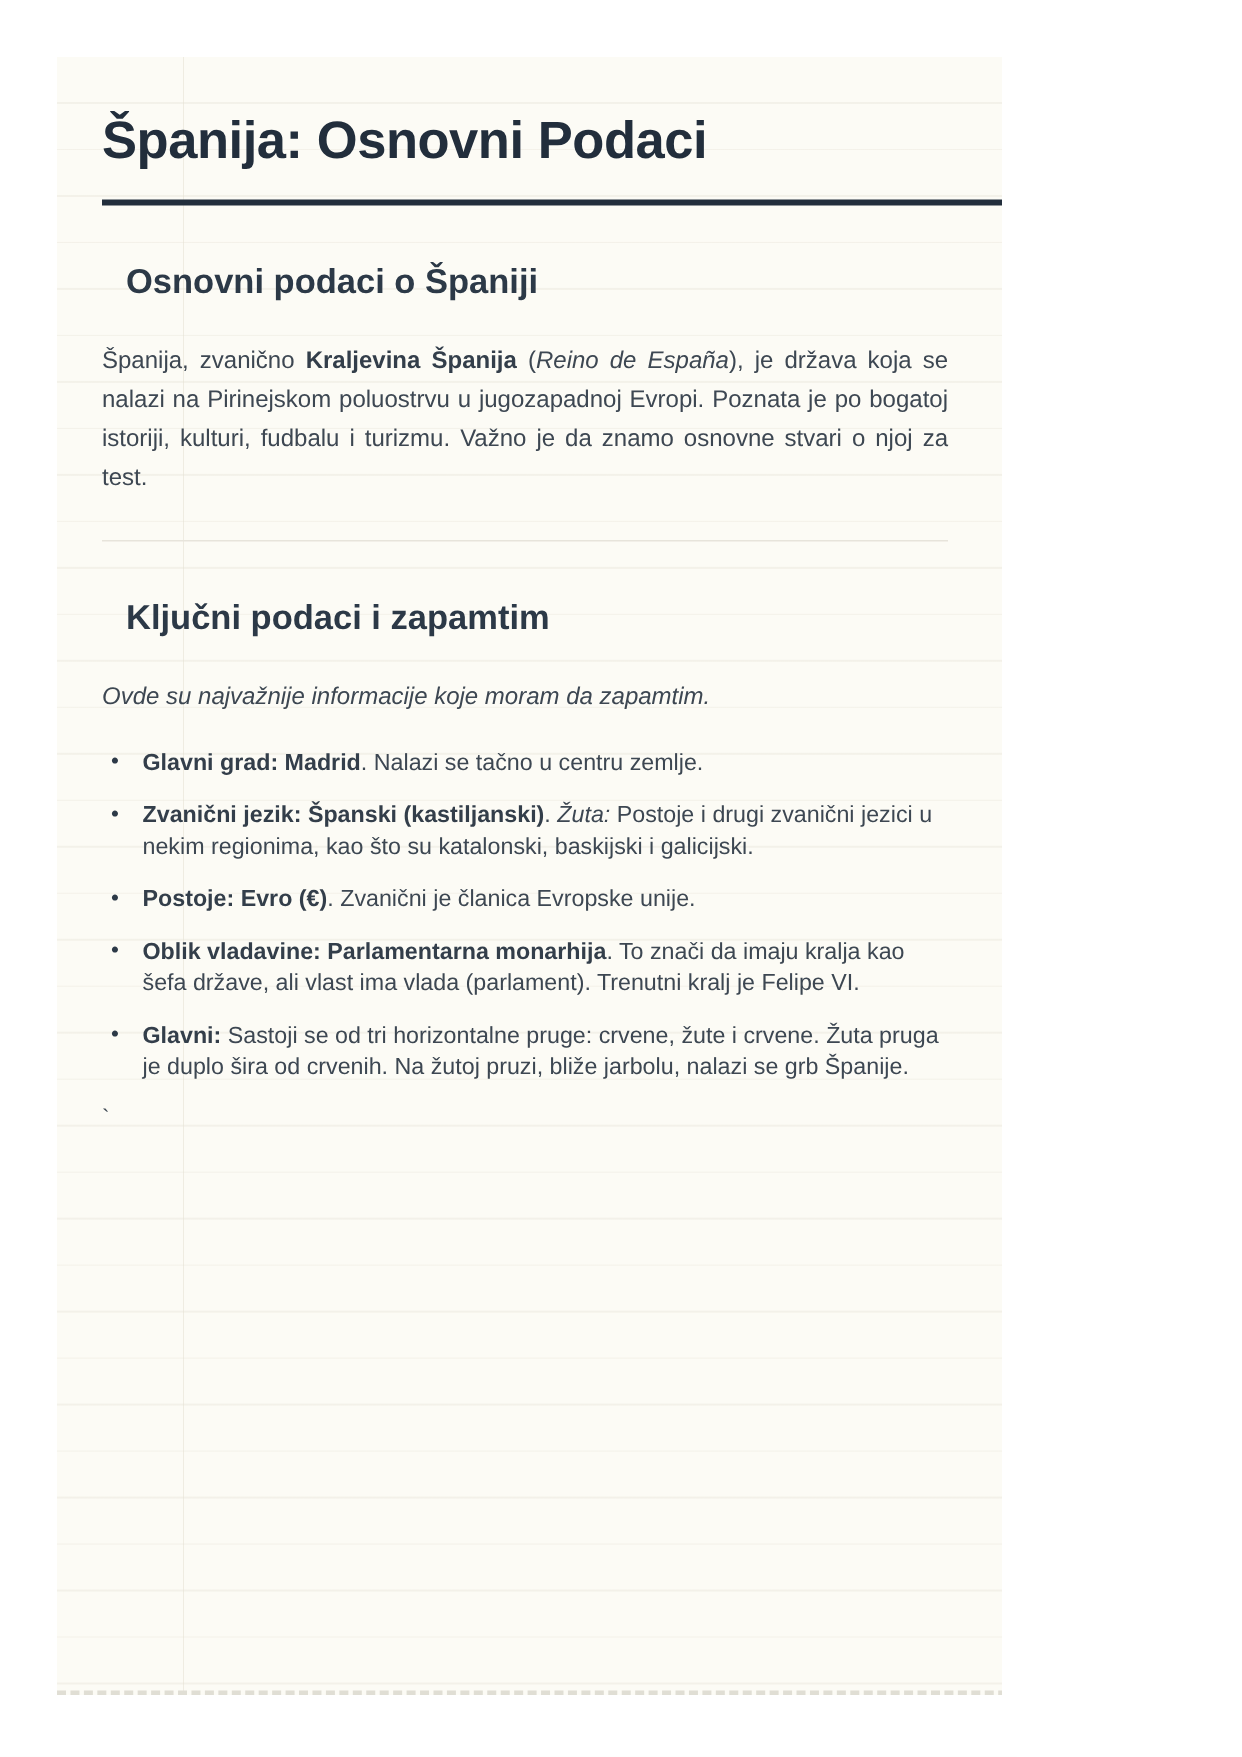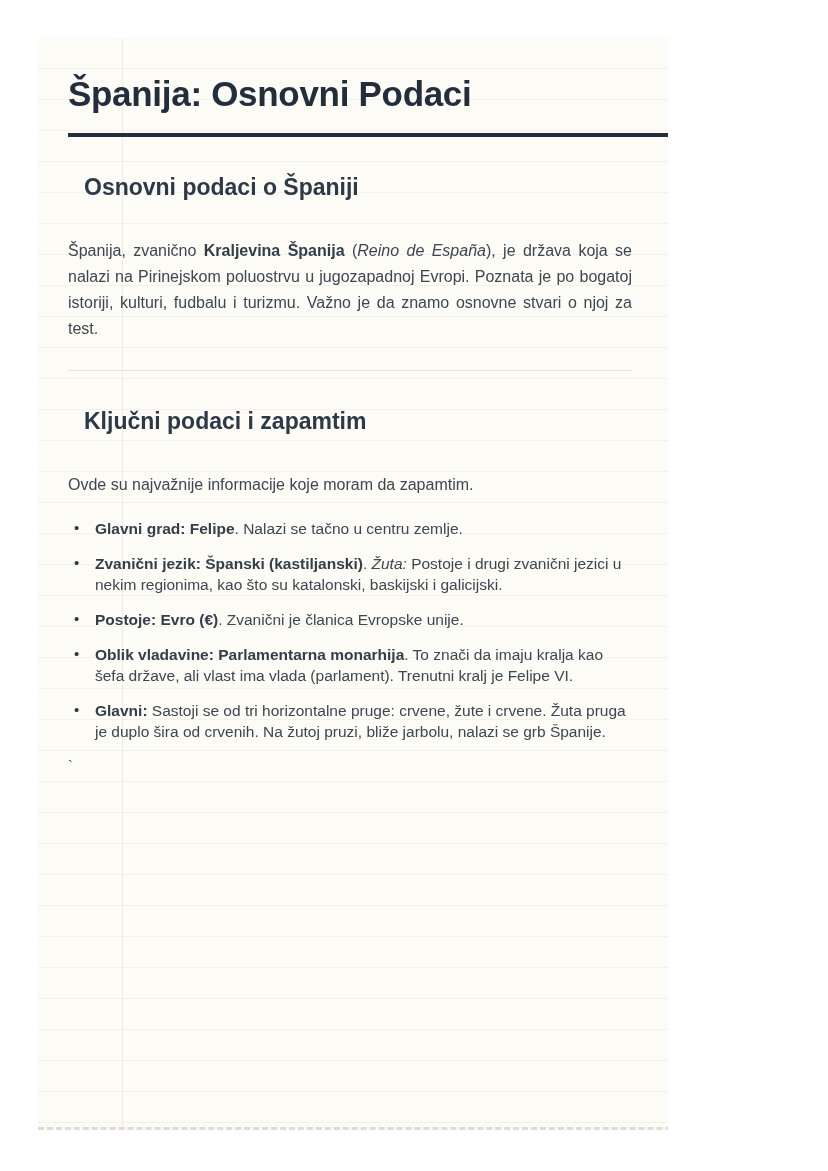--- a/index.html
+++ b/index.html
@@ -63,28 +63,28 @@
   }
   .section-heading {
     margin: 38px 0 0 16px;
     width: 564px;
     font-size: 23px;
     line-height: 25px;
     font-weight: 700;
     color: #2c3947;
   }
   .para {
-    margin: 38px 0 0 0;
+    margin: 28px 0 0 0;
     width: 564px;
     font-size: 16px;
     line-height: 26px;
     color: #3d4752;
     text-align: justify;
   }
-  .para.no-justify { text-align: left; }
+  .para.no-justify { text-align: left; font-style: italic; }
   .soft-divider {
     border: none;
     border-top: 1px solid #e7e4db;
     width: 564px;
     margin: 28px 0 0 0;
   }
   .key-list {
     list-style: none;
     margin: 20px 0 0 0;
     padding: 0;
@@ -141,21 +141,21 @@
 
       <p class="para"><span>Španija, zvanično </span><b>Kraljevina Španija</b><span> (</span><em>Reino de España</em><span>), je država koja se nalazi na Pirinejskom poluostrvu u jugozapadnoj Evropi. Poznata je po bogatoj istoriji, kulturi, fudbalu i turizmu. Važno je da znamo osnovne stvari o njoj za test.</span></p>
 
       <hr class="soft-divider">
 
       <h2 class="section-heading">Ključni podaci i zapamtim</h2>
 
       <p class="para no-justify">Ovde su najvažnije informacije koje moram da zapamtim.</p>
 
       <ul class="key-list">
-        <li><span class="bullet">•</span><b>Glavni grad: Felipe</b><span></span><em></em><span>. Nalazi se tačno u centru zemlje.</span></li>
+        <li><span class="bullet">•</span><b>Glavni grad: Madrid</b><span></span><em></em><span>. Nalazi se tačno u centru zemlje.</span></li>
 
         <li><span class="bullet">•</span><b>Zvanični jezik: Španski (kastiljanski)</b><span>. </span><em>Žuta:</em><span> Postoje i drugi zvanični jezici u nekim regionima, kao što su katalonski, baskijski i galicijski.</span></li>
 
         <li><span class="bullet">•</span><b>Postoje: Evro (€)</b><span></span><em></em><span>. Zvanični je članica Evropske unije.</span></li>
 
         <li><span class="bullet">•</span><b>Oblik vladavine: Parlamentarna monarhija</b><span></span><em></em><span>. To znači da imaju kralja kao šefa države, ali vlast ima vlada (parlament). Trenutni kralj je Felipe VI.</span></li>
 
         <li><span class="bullet">•</span><b>Glavni:</b><span></span><em></em><span> Sastoji se od tri horizontalne pruge: crvene, žute i crvene. Žuta pruga je duplo šira od crvenih. Na žutoj pruzi, bliže jarbolu, nalazi se grb Španije.</span></li>
       </ul>
 

